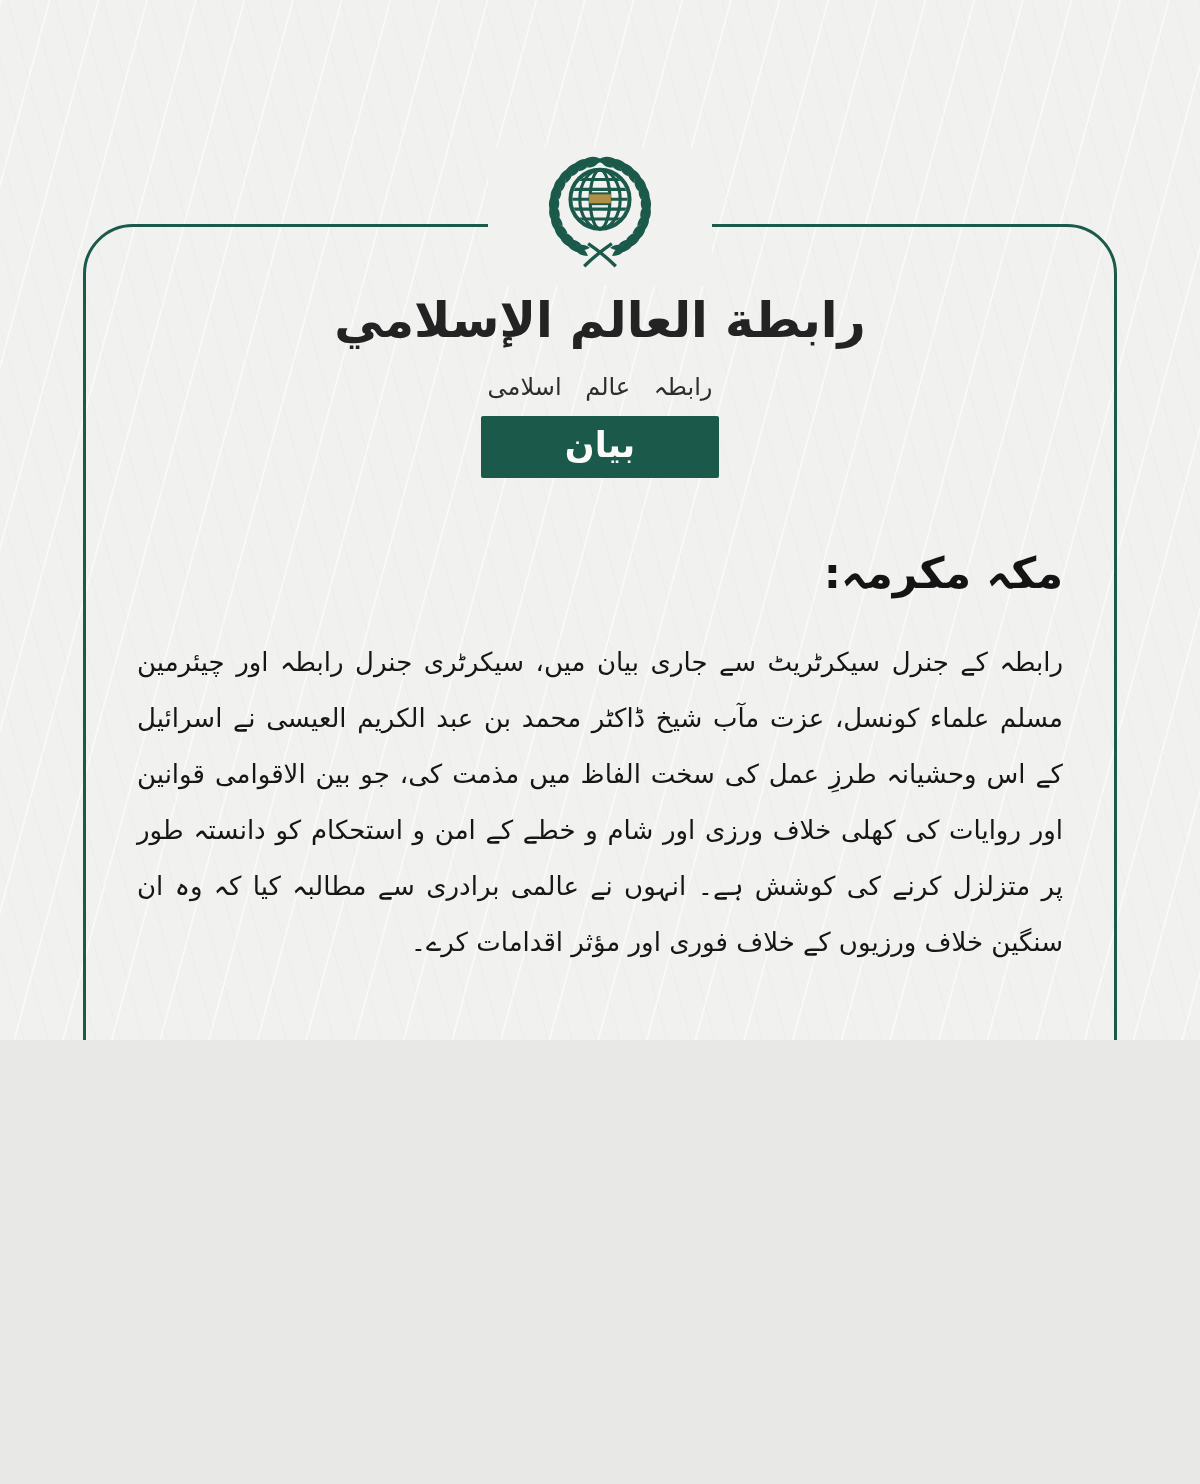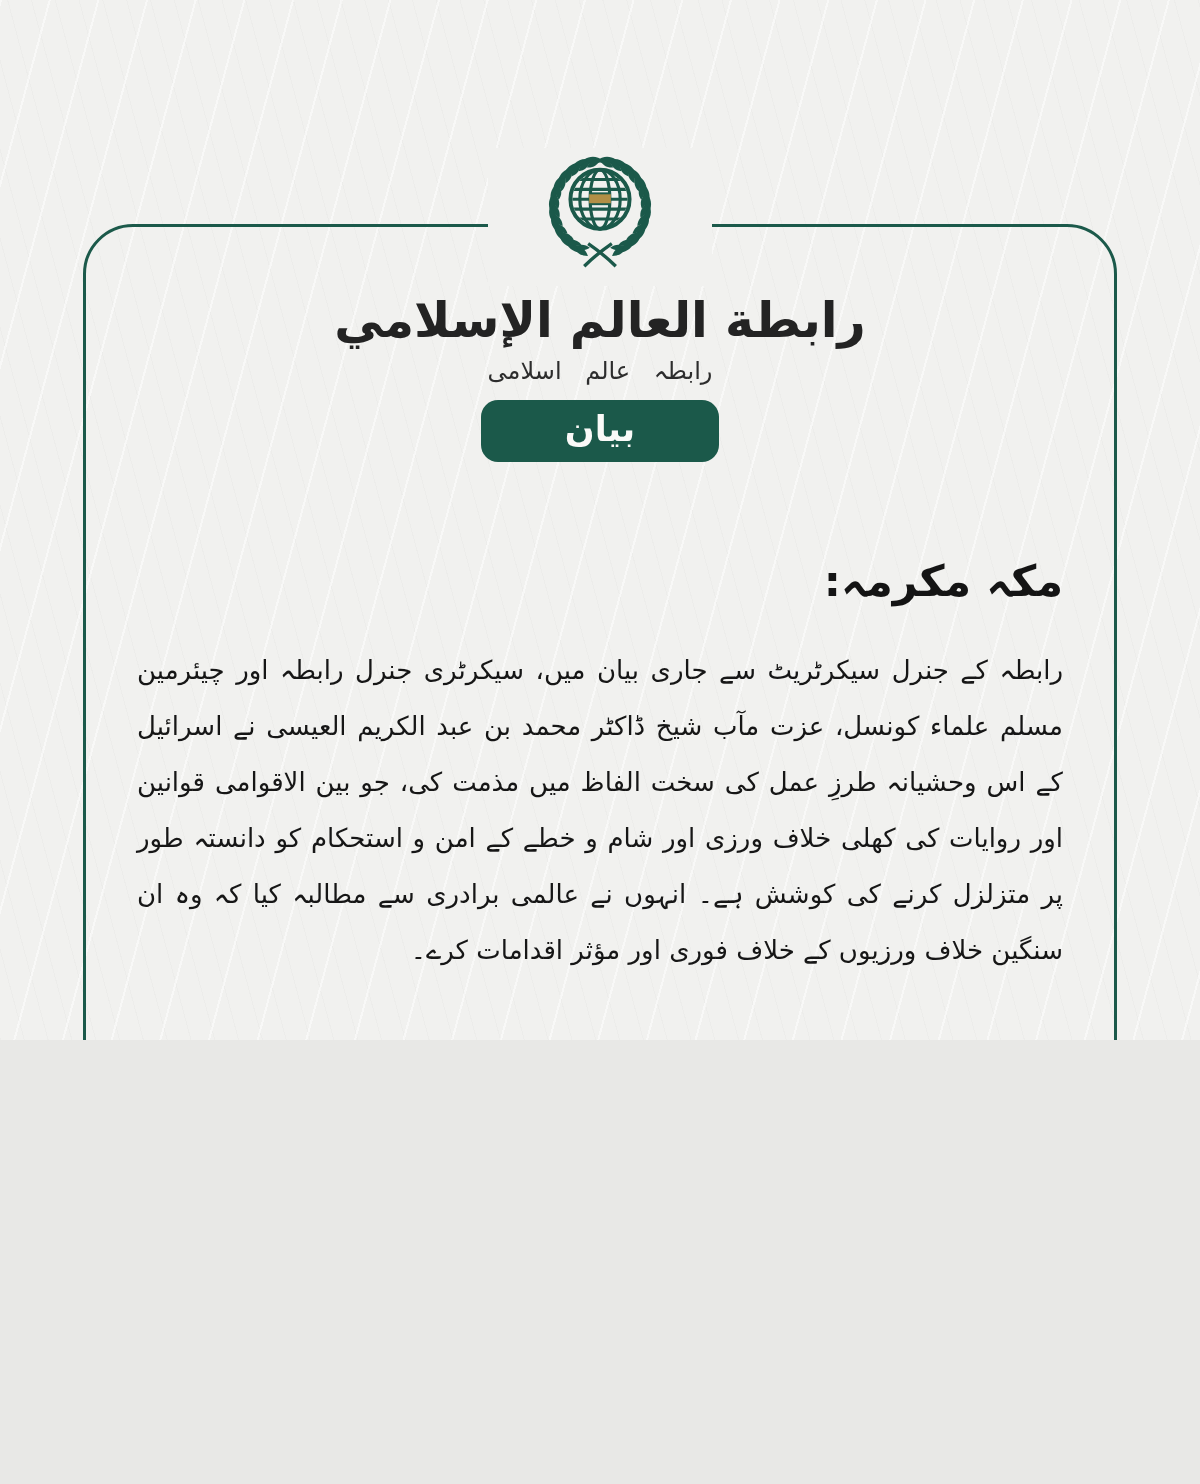--- a/index.html
+++ b/index.html
@@ -45,46 +45,46 @@
   .g-fill{fill:var(--green);stroke:none;}
   .gold-band{fill:var(--gold);}
   .org-arabic{
     margin-top:6px;
     font-size:49px;
     font-weight:bold;
     color:#232323;
     direction:rtl;
   }
   .org-urdu{
-    margin-top:8px;
+    margin-top:24px;
     font-size:24px;
     color:#2d2d2d;
     word-spacing:16px;
     direction:rtl;
   }
   .banner{
     margin-top:15px;
     background:var(--green);
     color:#fafaf8;
     font-size:35px;
     font-weight:bold;
     padding:9px 84px 13px;
-    border-radius:17px;
+    border-radius:2px;
     direction:rtl;
   }
   .content{
     position:absolute;
     left:137px;right:137px;top:548px;
     direction:rtl;
     text-align:right;
   }
   .dateline{
     font-size:43px;
     font-weight:bold;
-    margin:8px 0 36px 0;
+    margin:0 0 36px 0;
     color:#141414;
   }
   .para{
     margin:0;
     font-size:26px;
     line-height:56px;
     text-align:justify;
     color:#161616;
   }
   .para.center-last{

